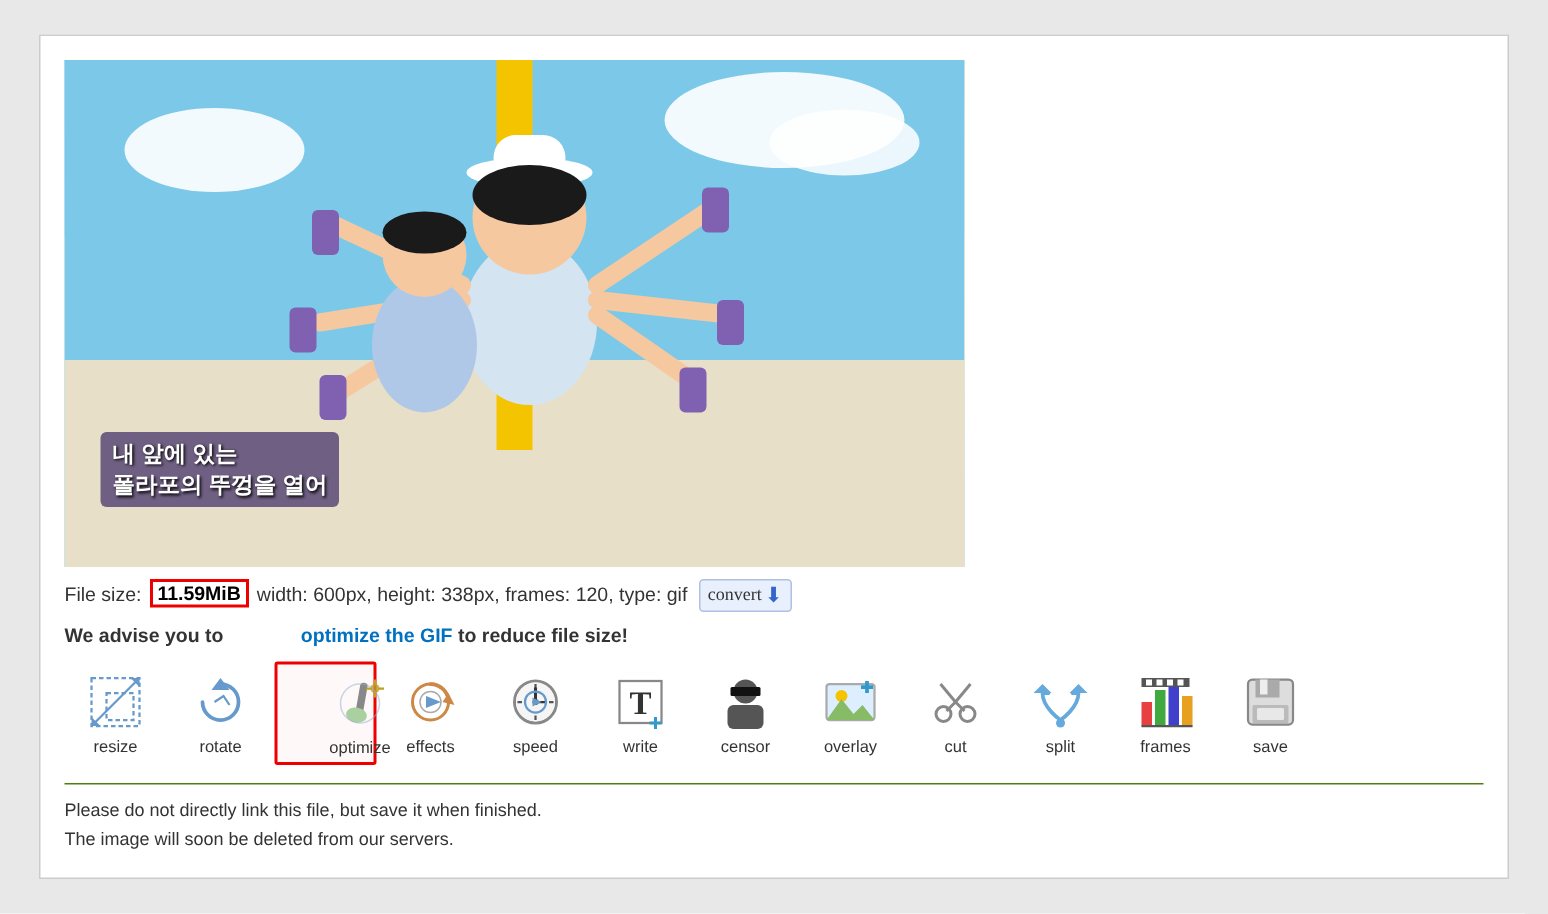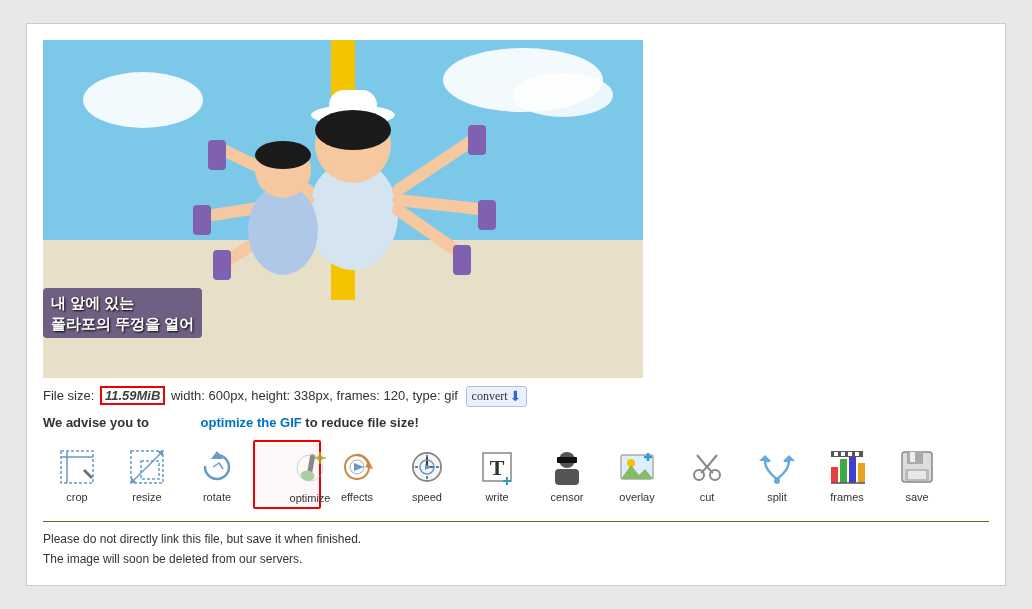--- a/index.html
+++ b/index.html
@@ -24,21 +24,21 @@
       width: 600px;
       height: 338px;
       background: linear-gradient(135deg, #87ceeb 0%, #87ceeb 40%, #f0e68c 40%, #f5deb3 60%, #b0c4de 100%);
       position: relative;
       overflow: hidden;
       margin-bottom: 8px;
     }
     .gif-overlay-text {
       position: absolute;
       bottom: 40px;
-      left: 0;
+      left: 24px;
       background: rgba(60,40,100,0.7);
       color: #fff;
       font-size: 15px;
       font-weight: bold;
       padding: 4px 8px;
       border-radius: 4px;
       line-height: 1.4;
       text-shadow: 1px 1px 2px #000;
     }
     
@@ -56,26 +56,25 @@
       background: #f0b800;
     }
     .file-info {
       margin-bottom: 8px;
       color: #333;
       font-size: 13px;
     }
     .file-size-badge {
       display: inline-block;
       border: 2px solid #e00;
-      color: #404040;
+      color: #000000;
       font-weight: bold;
       padding: 0 3px;
       margin: 0 2px;
       font-size: 13px;
-      font-style: italic;
     }
     .convert-btn {
       display: inline-flex;
       align-items: center;
       background: #e8f0fe;
       border: 1px solid #b0c0e0;
       border-radius: 3px;
       padding: 1px 5px;
       font-size: 12px;
       color: #333;
@@ -215,33 +214,20 @@
       <span class="convert-arrow">⬇</span>
     </a>
   </div>
 
   <div class="advise-text">
     <span>We advise you to </span><span class="highlight">optimize the GIF</span><span> to reduce file size!</span>
   </div>
 
   <div class="tools-row">
 
-    <div class="tool-item">
-      <div class="tool-icon">
-        <svg width="40" height="40" viewBox="0 0 40 40">
-          <rect x="4" y="4" width="32" height="32" fill="none" stroke="#6699cc" stroke-width="1.5" stroke-dasharray="3,2"></rect>
-          <line x1="10" y1="4" x2="10" y2="36" stroke="#6699cc" stroke-width="1.5"></line>
-          <line x1="4" y1="10" x2="36" y2="10" stroke="#6699cc" stroke-width="1.5"></line>
-
-          <polygon points="28,22 36,30 34,32 26,24" fill="#333" opacity="0.7"></polygon>
-          <polygon points="22,28 26,24 28,22 24,26" fill="#999"></polygon>
-        </svg>
-      </div>
-      <span class="tool-label">crop</span>
-    </div>
 
     <div class="tool-item">
       <div class="tool-icon">
         <svg width="40" height="40" viewBox="0 0 40 40">
           <rect x="4" y="4" width="32" height="32" fill="none" stroke="#6699cc" stroke-width="1.5" stroke-dasharray="3,2"></rect>
           <rect x="14" y="14" width="18" height="18" fill="none" stroke="#6699cc" stroke-width="1.5" stroke-dasharray="3,2"></rect>
           <line x1="4" y1="36" x2="36" y2="4" stroke="#6699cc" stroke-width="1.5"></line>
           <polygon points="4,30 4,36 10,36" fill="#6699cc"></polygon>
           <polygon points="30,4 36,4 36,10" fill="#6699cc"></polygon>
         </svg>

